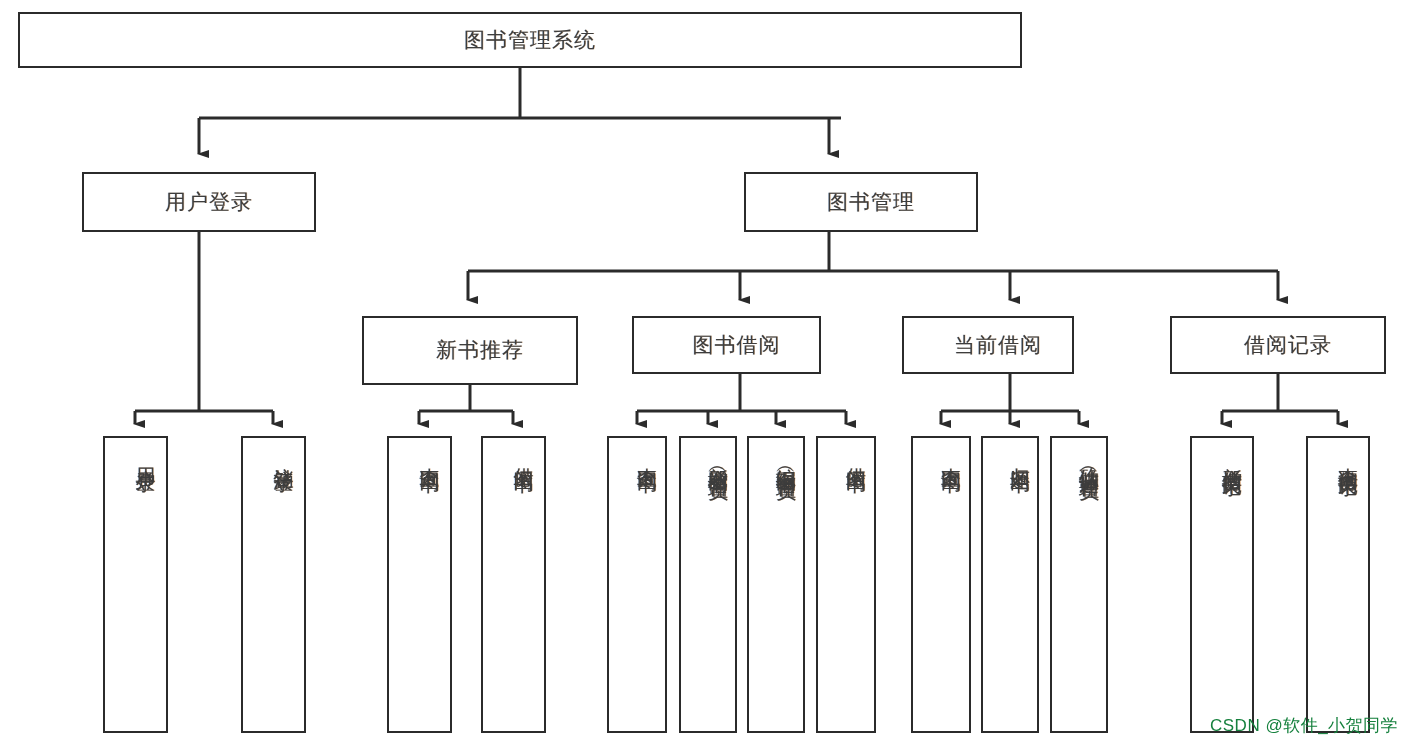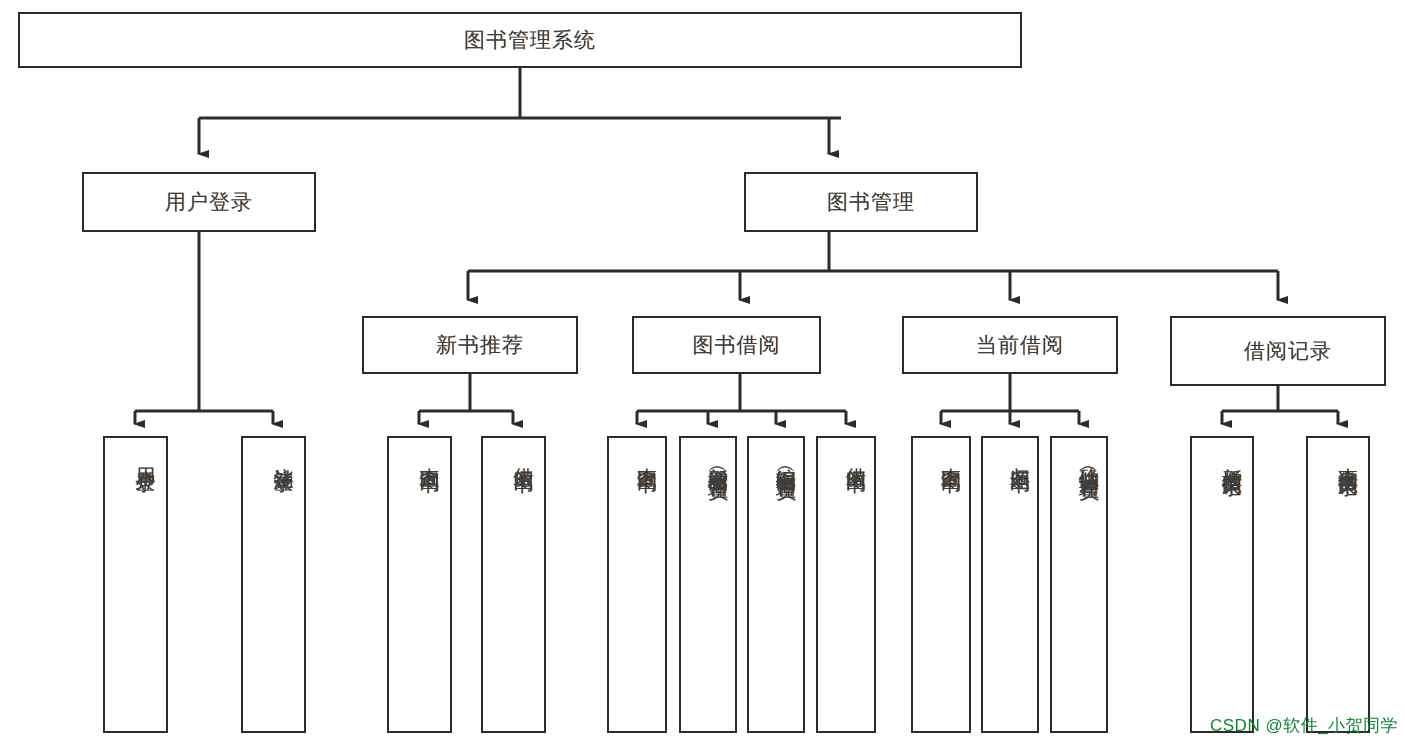--- a/index.html
+++ b/index.html
@@ -114,30 +114,30 @@
     <span class="node-label">图书管理系统</span>
   </div>
 
   <div class="node-box" style="left:82px;top:172px;width:234px;height:60px;">
     <span class="node-label">用户登录</span>
   </div>
   <div class="node-box" style="left:744px;top:172px;width:234px;height:60px;">
     <span class="node-label">图书管理</span>
   </div>
 
-  <div class="node-box" style="left:362px;top:316px;width:216px;height:58px;">
+  <div class="node-box" style="left:362px;top:316px;width:216px;height:69px;">
     <span class="node-label">新书推荐</span>
   </div>
   <div class="node-box" style="left:632px;top:316px;width:189px;height:58px;">
     <span class="node-label">图书借阅</span>
   </div>
-  <div class="node-box" style="left:902px;top:316px;width:216px;height:58px;">
+  <div class="node-box" style="left:902px;top:316px;width:172px;height:58px;">
     <span class="node-label">当前借阅</span>
   </div>
-  <div class="node-box" style="left:1170px;top:316px;width:216px;height:70px;">
+  <div class="node-box" style="left:1170px;top:316px;width:216px;height:58px;">
     <span class="node-label">借阅记录</span>
   </div>
 
   <div class="node-box leaf" style="left:103px;top:436px;width:65px;height:297px;">
     <span class="node-label">用户登录</span>
   </div>
   <div class="node-box leaf" style="left:241px;top:436px;width:65px;height:297px;">
     <span class="node-label">注销登录</span>
   </div>
 

